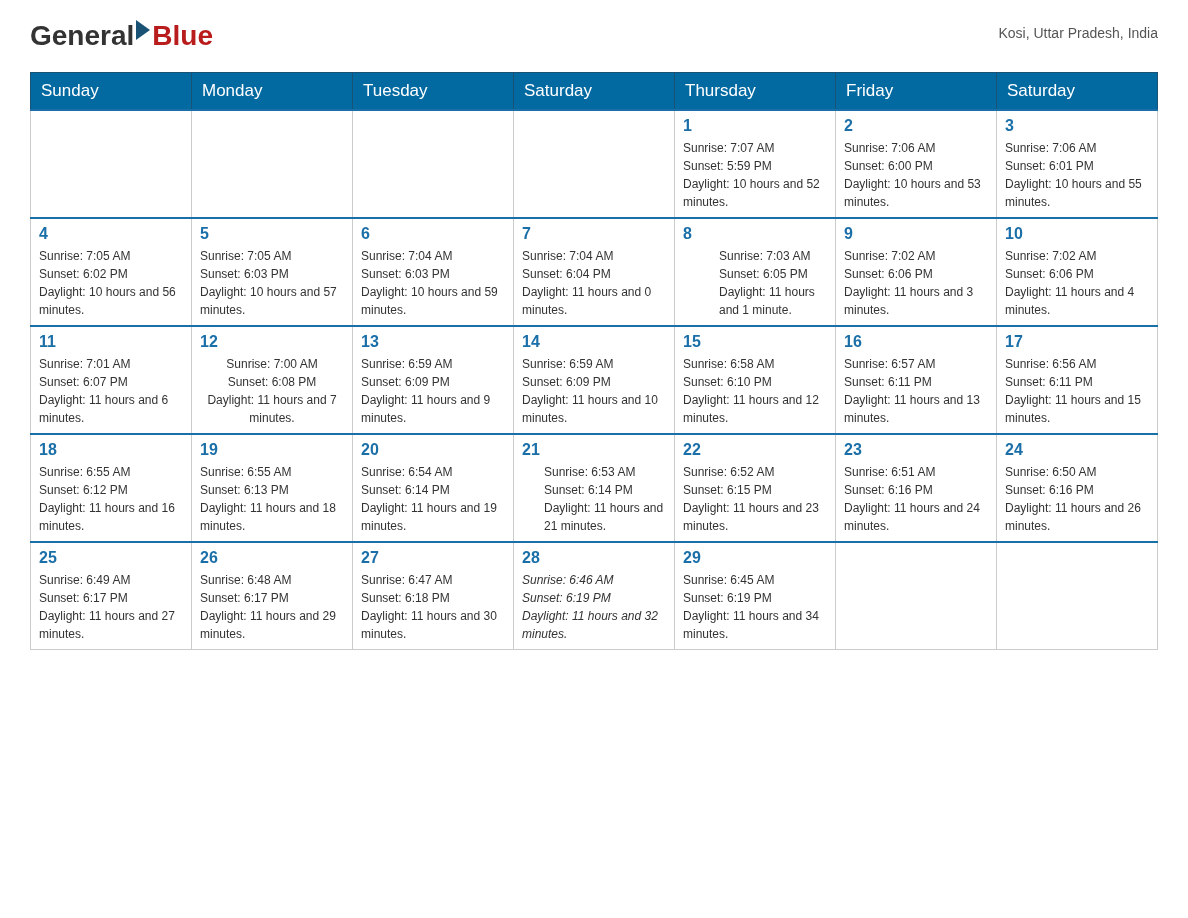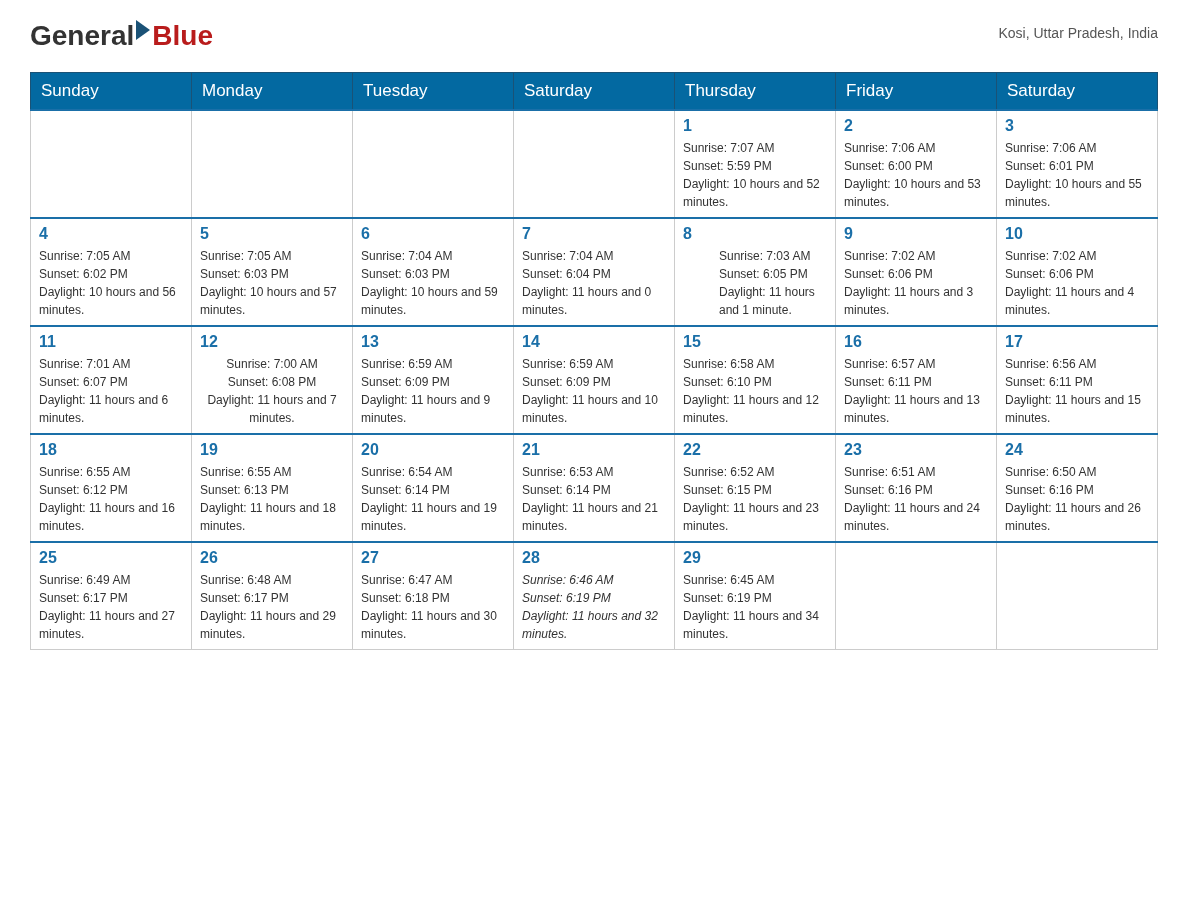--- a/index.html
+++ b/index.html
@@ -254,21 +254,21 @@
 Daylight: 11 hours and 18 minutes.</div>
         </td>
         <td>
           <span class="day-number">20</span>
           <div class="day-info" style="white-space: pre-line;">Sunrise: 6:54 AM
 Sunset: 6:14 PM
 Daylight: 11 hours and 19 minutes.</div>
         </td>
         <td>
           <span class="day-number">21</span>
-          <div class="day-info" style="white-space: pre-line;">Sunrise: 6:53 AM
+          <div class="day-info" style="white-space: pre-line; margin-left: 22px;">Sunrise: 6:53 AM
 Sunset: 6:14 PM
 Daylight: 11 hours and 21 minutes.</div>
         </td>
         <td>
           <span class="day-number">22</span>
           <div class="day-info" style="white-space: pre-line;">Sunrise: 6:52 AM
 Sunset: 6:15 PM
 Daylight: 11 hours and 23 minutes.</div>
         </td>
         <td>

